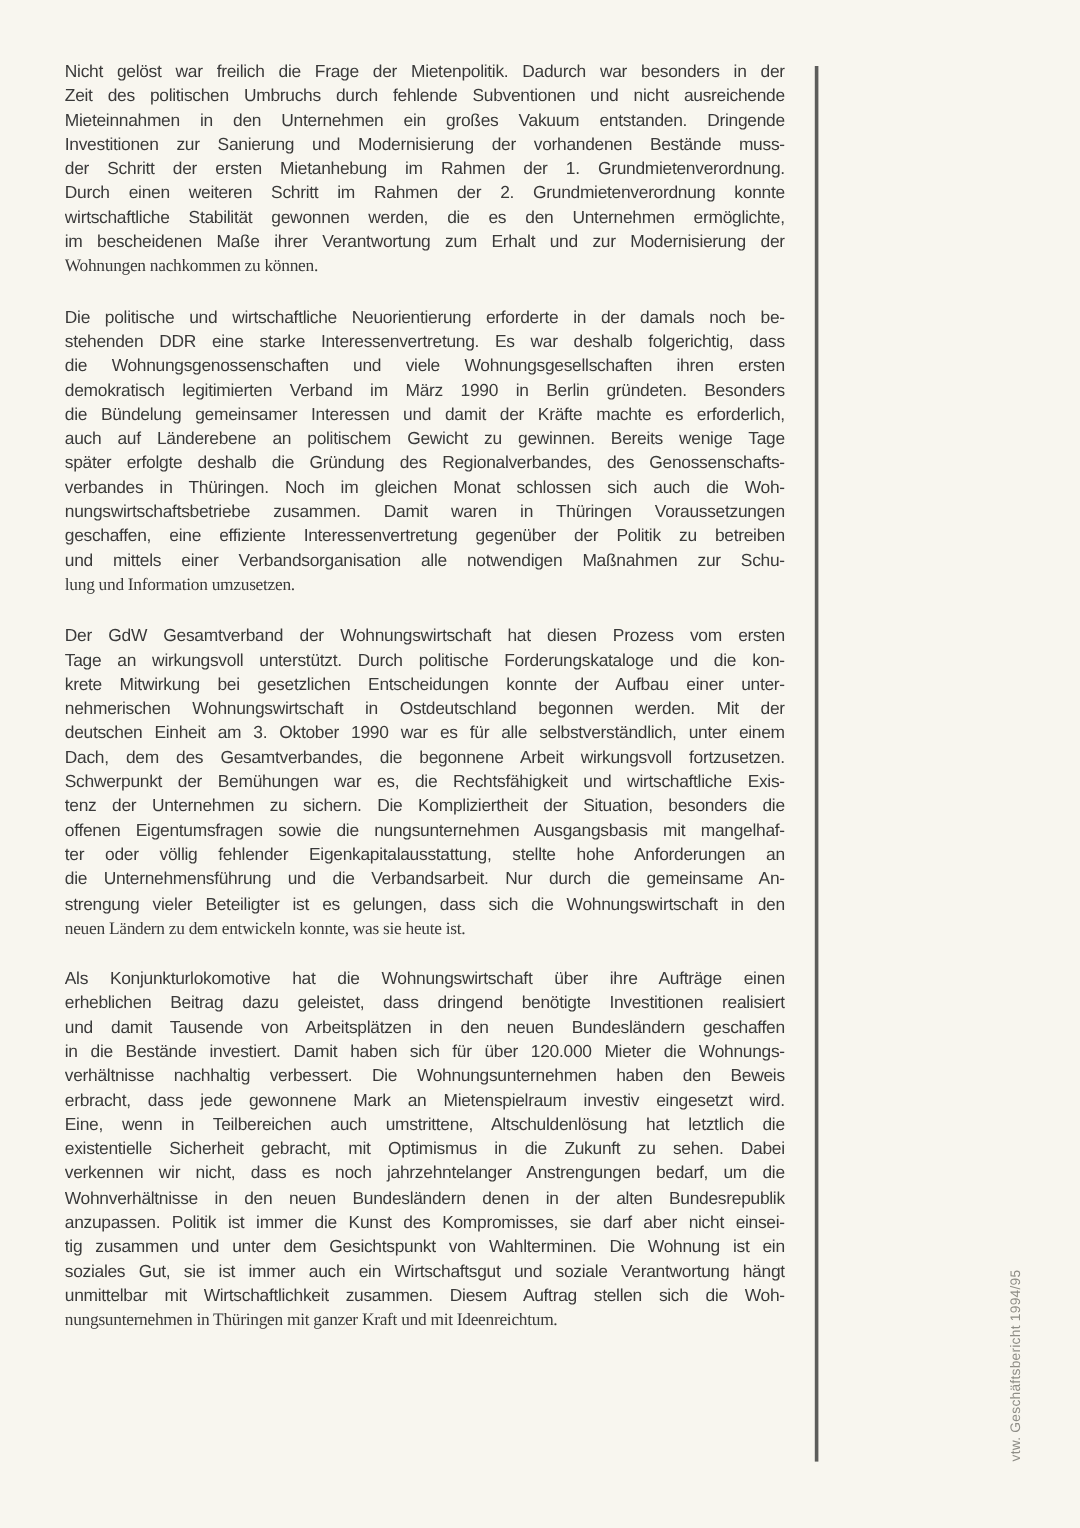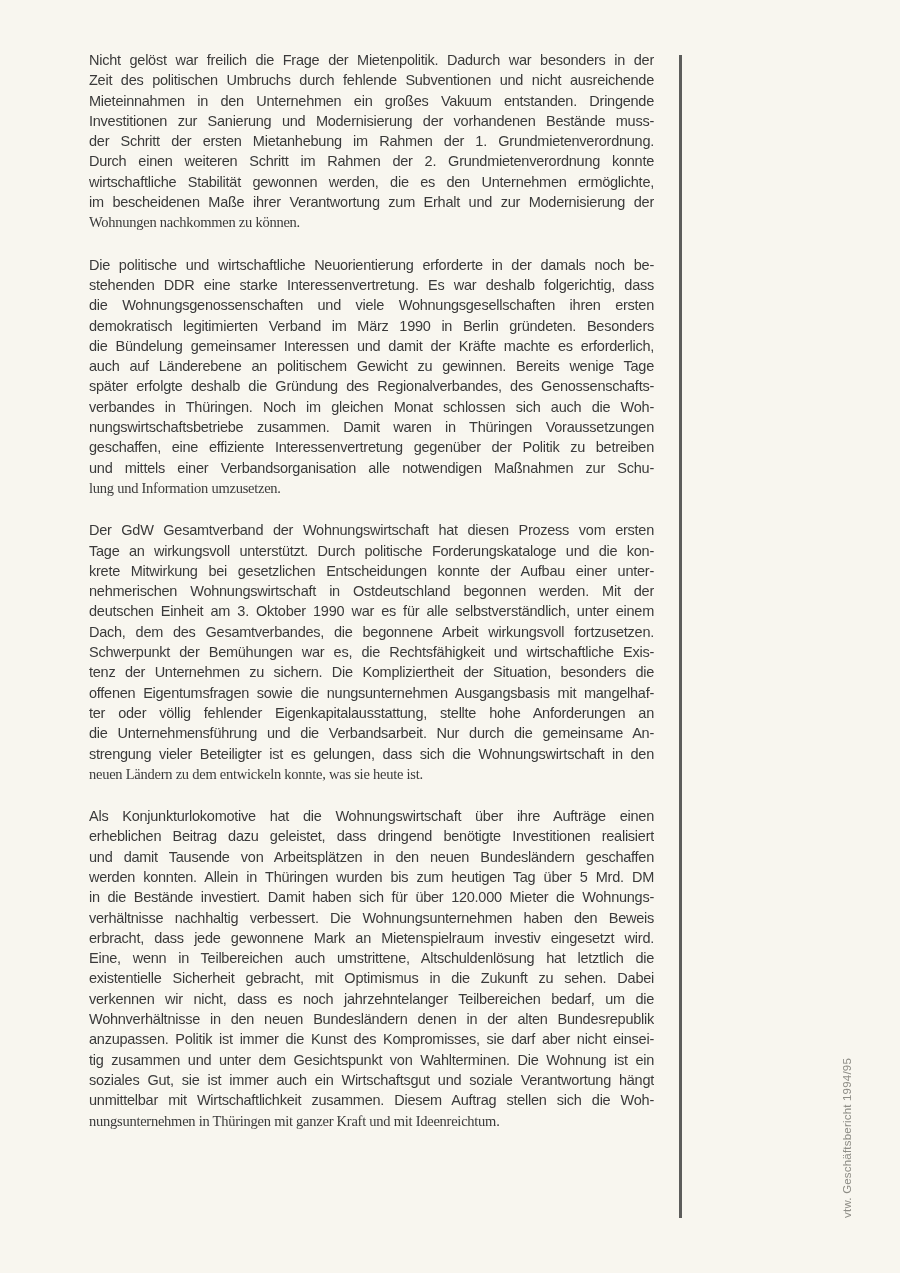--- a/index.html
+++ b/index.html
@@ -29,21 +29,20 @@
     margin: 0 0 22px 0;
   }
   .paragraph:last-child {
     margin-bottom: 0;
   }
   .line {
     text-align: justify;
     text-align-last: justify;
     max-height: 20.3px;
     overflow: hidden;
-    margin-left: 35px;
   }
   .line.last {
     text-align-last: left;
     font-family: Liberation Serif, serif;
   }
   .vertical-rule {
     position: absolute;
     left: 679px;
     top: 55px;
     width: 3px;
@@ -106,27 +105,26 @@
         <div class="line">offenen Eigentumsfragen sowie die nungsunternehmen Ausgangsbasis mit mangelhaf-</div>
         <div class="line">ter oder völlig fehlender Eigenkapitalausstattung, stellte hohe Anforderungen an</div>
         <div class="line">die Unternehmensführung und die Verbandsarbeit. Nur durch die gemeinsame An-</div>
         <div class="line">strengung vieler Beteiligter ist es gelungen, dass sich die Wohnungswirtschaft in den</div>
         <div class="line last">neuen Ländern zu dem entwickeln konnte, was sie heute ist.</div>
       </div>
     <div class="paragraph">
         <div class="line">Als Konjunkturlokomotive hat die Wohnungswirtschaft über ihre Aufträge einen</div>
         <div class="line">erheblichen Beitrag dazu geleistet, dass dringend benötigte Investitionen realisiert</div>
         <div class="line">und damit Tausende von Arbeitsplätzen in den neuen Bundesländern geschaffen</div>
-        <div class="line">werden konnten. Allein in Thüringen wurden bis zum heutigen Tag über 5 Mrd. DM</div>
         <div class="line">in die Bestände investiert. Damit haben sich für über 120.000 Mieter die Wohnungs-</div>
         <div class="line">verhältnisse nachhaltig verbessert. Die Wohnungsunternehmen haben den Beweis</div>
         <div class="line">erbracht, dass jede gewonnene Mark an Mietenspielraum investiv eingesetzt wird.</div>
         <div class="line">Eine, wenn in Teilbereichen auch umstrittene, Altschuldenlösung hat letztlich die</div>
         <div class="line">existentielle Sicherheit gebracht, mit Optimismus in die Zukunft zu sehen. Dabei</div>
-        <div class="line">verkennen wir nicht, dass es noch jahrzehntelanger Teilbereichen bedarf, um die</div>
+        <div class="line">verkennen wir nicht, dass es noch jahrzehntelanger Anstrengungen bedarf, um die</div>
         <div class="line">Wohnverhältnisse in den neuen Bundesländern denen in der alten Bundesrepublik</div>
         <div class="line">anzupassen. Politik ist immer die Kunst des Kompromisses, sie darf aber nicht einsei-</div>
         <div class="line">tig zusammen und unter dem Gesichtspunkt von Wahlterminen. Die Wohnung ist ein</div>
         <div class="line">soziales Gut, sie ist immer auch ein Wirtschaftsgut und soziale Verantwortung hängt</div>
         <div class="line">unmittelbar mit Wirtschaftlichkeit zusammen. Diesem Auftrag stellen sich die Woh-</div>
         <div class="line last">nungsunternehmen in Thüringen mit ganzer Kraft und mit Ideenreichtum.</div>
       </div>
   </main>
 
   <div class="vertical-rule"></div>

